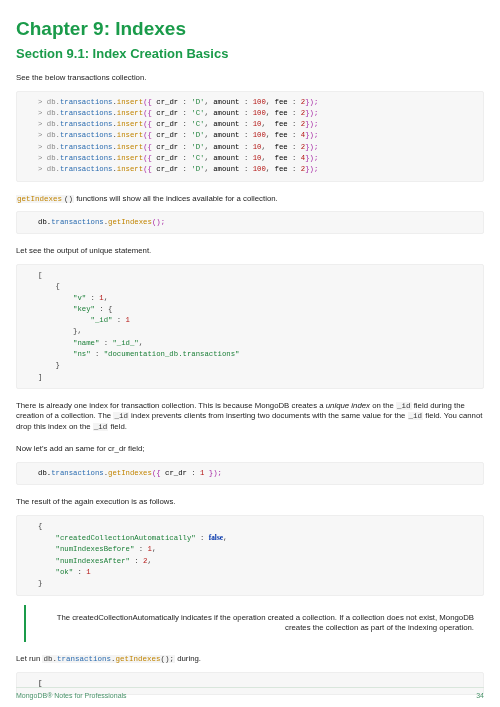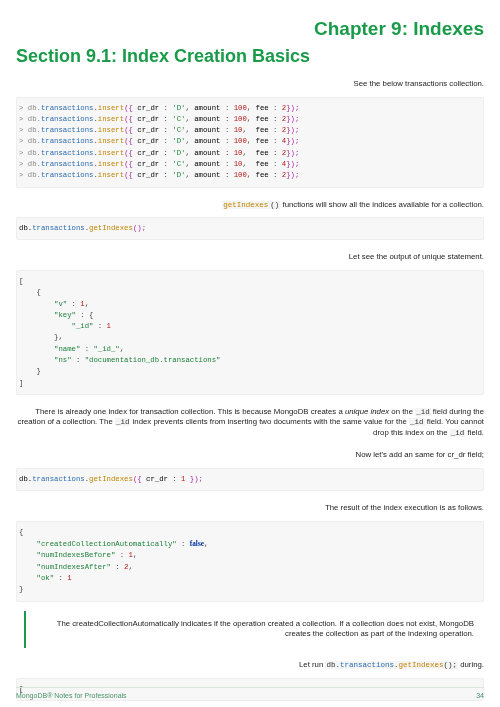--- a/index.html
+++ b/index.html
@@ -12,34 +12,33 @@
     font-size: 7.8px;
     color: #222;
     background: #fff;
     position: relative;
   }
   h1 {
     font-size: 19px;
     color: #1a9b4a;
     font-weight: 700;
     margin: 0 0 6px 0;
-    text-align: right;
   }
   h2 {
-    font-size: 18px;
+    font-size: 13px;
     color: #1a9b4a;
     font-weight: 600;
     margin: 0 0 10px 0;
   }
-  p { margin: 12px 0 7px 0; line-height: 1.35; text-align: right; }
+  p { margin: 12px 0 7px 0; line-height: 1.35; }
   .code-block {
     background: #f7f7f7;
     border: 1px solid #eee;
     border-radius: 2px;
-    padding: 5px 2px;
+    padding: 5px 21px;
     margin: 4px 0 9px 0;
     font-family: "Courier New", monospace;
     font-size: 7.3px;
     line-height: 1.55;
     white-space: pre;
     overflow: hidden;
   }
   .code-inline {
     font-family: "Courier New", monospace;
     font-size: 7.5px;
@@ -115,21 +114,21 @@
 ]</span></div>
 
 <p>
   <span>There is already one index for transaction collection. This is because MongoDB creates a </span><em>unique index</em><span> on the </span><span class="code-inline">_id</span><span> field during the creation of a collection. The </span><span class="code-inline">_id</span><span> index prevents clients from inserting two documents with the same value for the </span><span class="code-inline">_id</span><span> field. You cannot drop this index on the </span><span class="code-inline">_id</span><span> field.</span>
 </p>
 
 <p>Now let's add an same for cr_dr field;</p>
 
 <div class="code-block" id="code4"><span class="tk-default">db.</span><span class="tk-func">transactions</span><span class="tk-pn">.</span><span class="tk-method">getIndexes</span><span class="tk-paren">({ </span><span class="tk-default">cr_dr</span><span class="tk-pn"> : </span><span class="tk-num">1</span><span class="tk-paren"> });</span></div>
 
-<p>The result of the index execution is as follows.</p>
+<p>The result of the again execution is as follows.</p>
 
 <div class="code-block" id="code5"><span class="tk-pn">{</span><span class="tk-key">
     "createdCollectionAutomatically"</span><span class="tk-pn"> : </span><span class="tk-bool">false</span><span class="tk-pn">,</span><span class="tk-key">
     "numIndexesBefore"</span><span class="tk-pn"> : </span><span class="tk-num">1</span><span class="tk-pn">,</span><span class="tk-key">
     "numIndexesAfter"</span><span class="tk-pn"> : </span><span class="tk-num">2</span><span class="tk-pn">,</span><span class="tk-key">
     "ok"</span><span class="tk-pn"> : </span><span class="tk-num">1</span><span class="tk-pn">
 }</span></div>
 
 <div class="note">
   <span>The createdCollectionAutomatically indicates if the operation created a collection. If a collection does not exist, MongoDB creates the collection as part of the indexing operation.</span>

